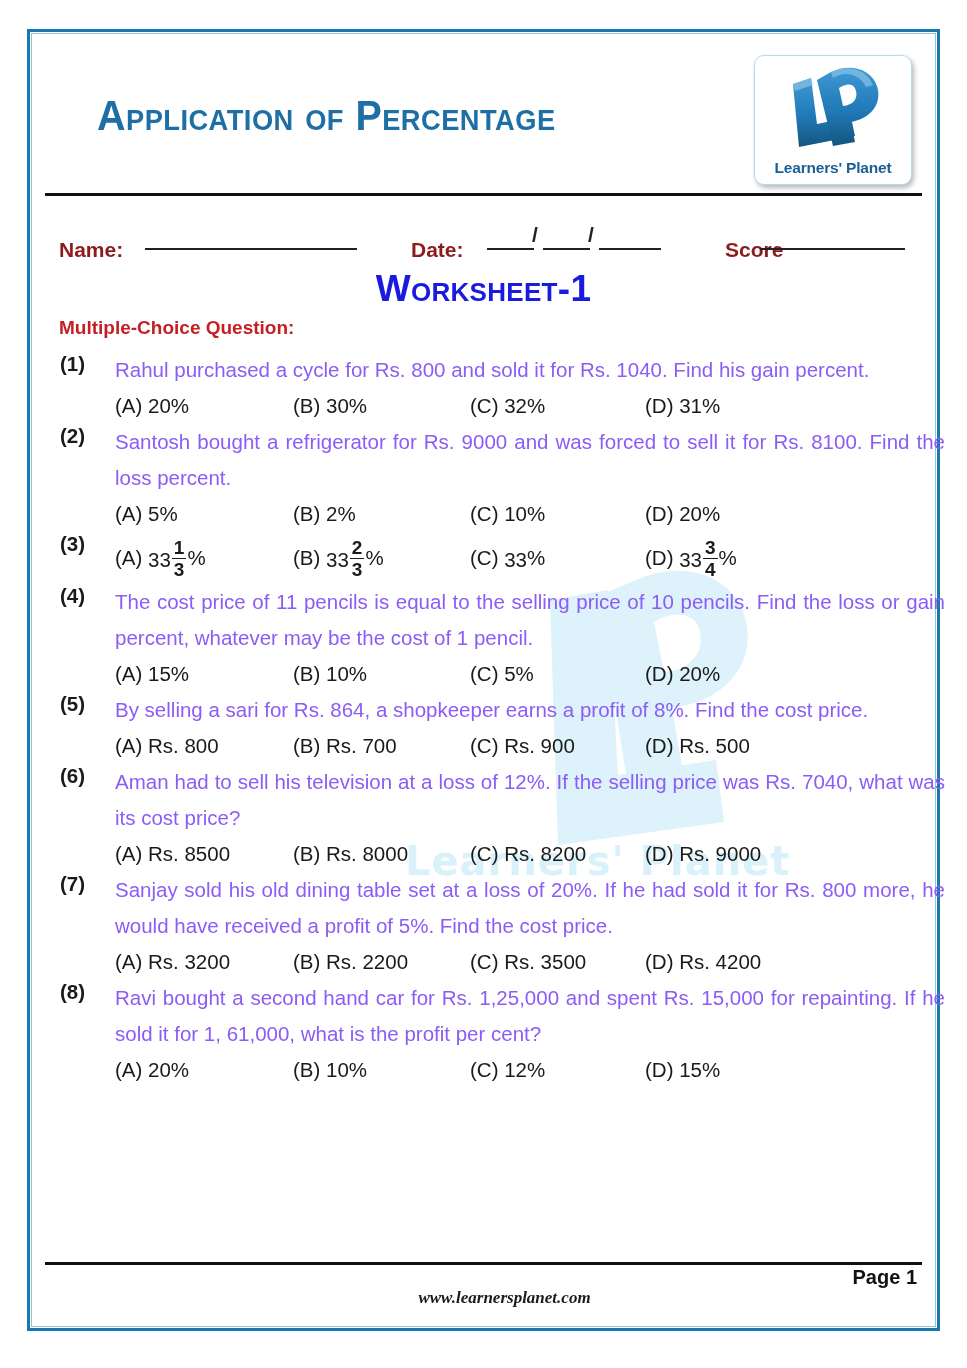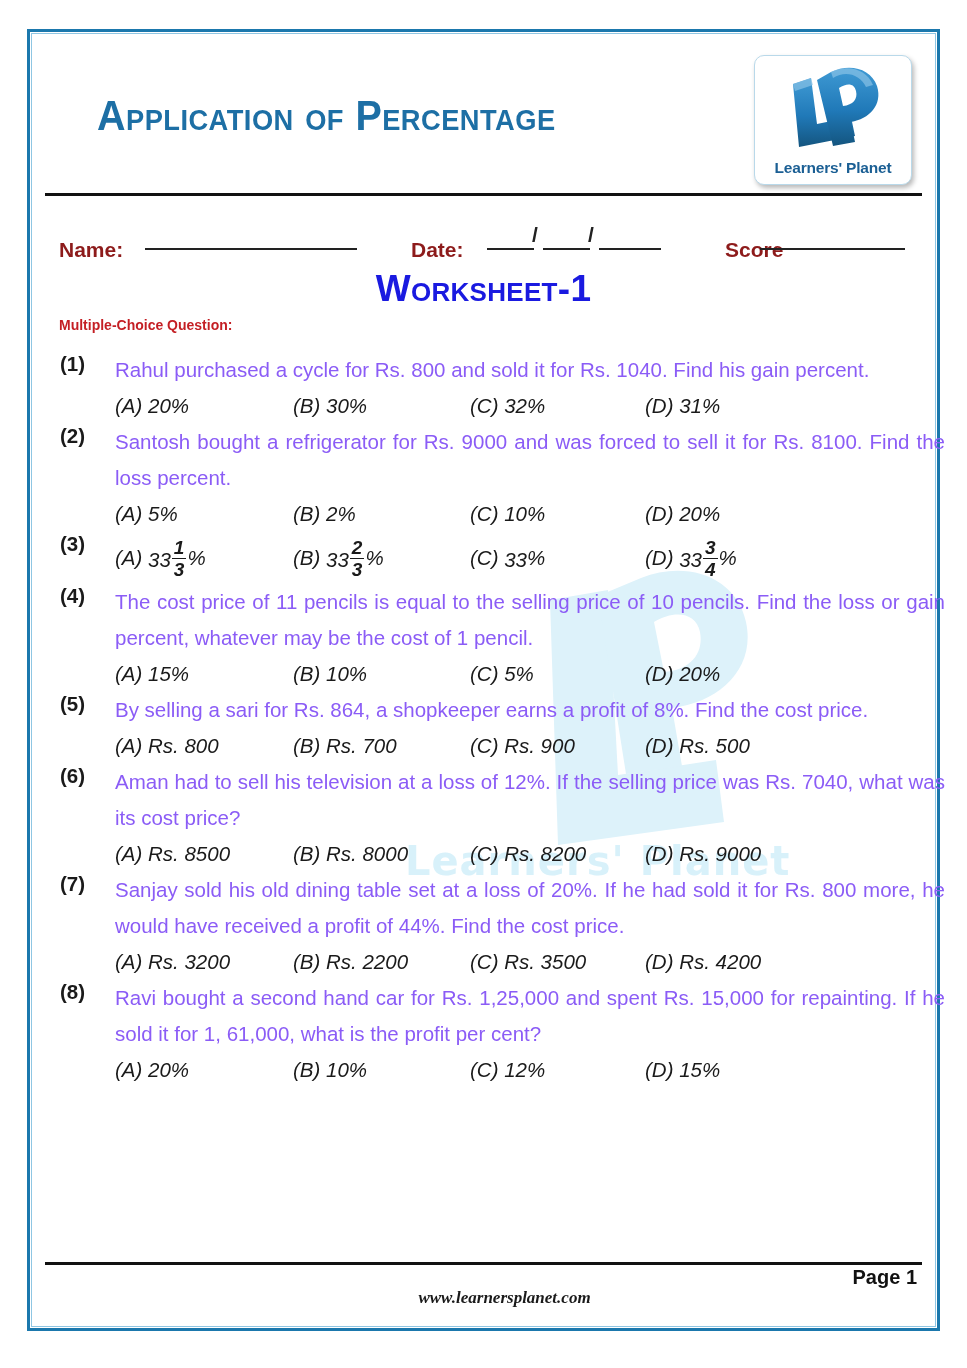--- a/index.html
+++ b/index.html
@@ -175,21 +175,21 @@
     color: #1a1ae0;
     font-variant: small-caps;
     letter-spacing: 0.3px;
     font-family: "Liberation Sans", sans-serif;
   }
 
   .mcq-heading {
     position: absolute;
     left: 59px;
     top: 317px;
-    font-size: 14px;
+    font-size: 19px;
     font-weight: bold;
     color: #c41f24;
     font-family: "Liberation Sans", sans-serif;
   }
 
   
   .questions {
     position: absolute;
     left: 0;
     top: 352px;
@@ -221,21 +221,20 @@
   }
   .options {
     position: relative;
     margin-left: 115px;
     margin-right: 22px;
     height: 36px;
     font-size: 20.5px;
     line-height: 36px;
     color: #1a1a1a;
     font-family: "Liberation Sans", sans-serif;
-    font-style: italic;
   }
   .options.tall { height: 52px; line-height: 52px; }
   .opt {
     position: absolute;
     top: 0;
     white-space: nowrap;
   }
   .opt-0 { left: 0px; }
   .opt-1 { left: 178px; }
   .opt-2 { left: 355px; }
@@ -441,21 +440,21 @@
       <div class="options">
         <span class="opt opt-0">(A) Rs. 8500</span>
         <span class="opt opt-1">(B) Rs. 8000</span>
         <span class="opt opt-2">(C) Rs. 8200</span>
         <span class="opt opt-3">(D) Rs. 9000</span>
       </div>
     </div>
 
     <div class="q">
       <span class="q-num">(7)</span>
-      <div class="q-text">Sanjay sold his old dining table set at a loss of 20%. If he had sold it for Rs. 800 more, he would have received a profit of 44%. Find the cost price.</div>
+      <div class="q-text">Sanjay sold his old dining table set at a loss of 20%. If he had sold it for Rs. 800 more, he would have received a profit of 5%. Find the cost price.</div>
       <div class="options">
         <span class="opt opt-0">(A) Rs. 3200</span>
         <span class="opt opt-1">(B) Rs. 2200</span>
         <span class="opt opt-2">(C) Rs. 3500</span>
         <span class="opt opt-3">(D) Rs. 4200</span>
       </div>
     </div>
 
     <div class="q">
       <span class="q-num">(8)</span>

